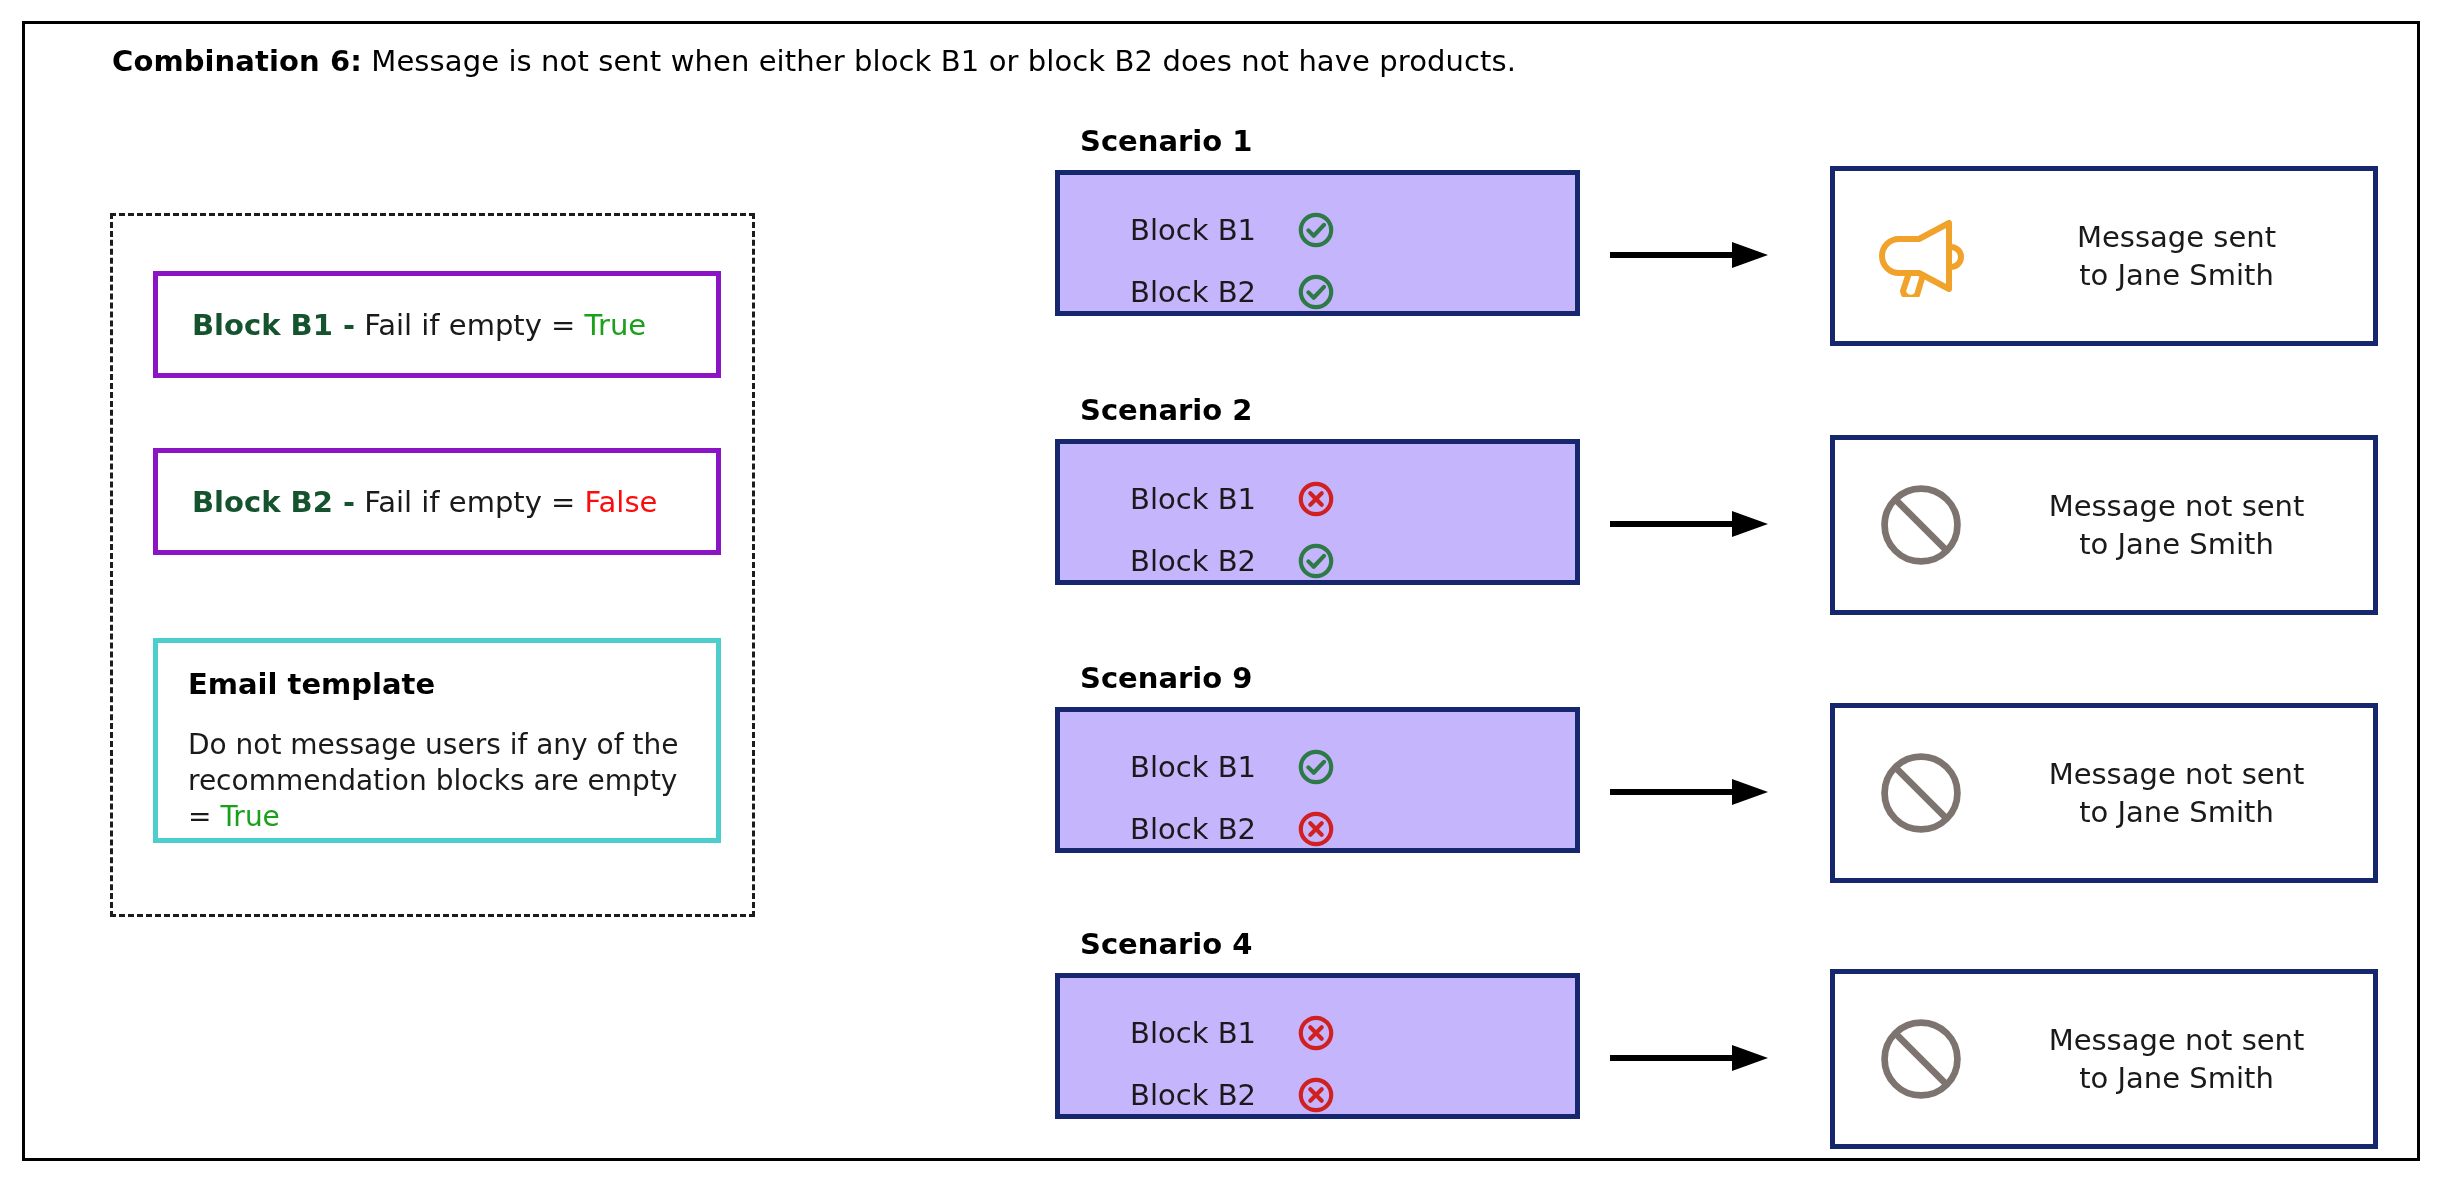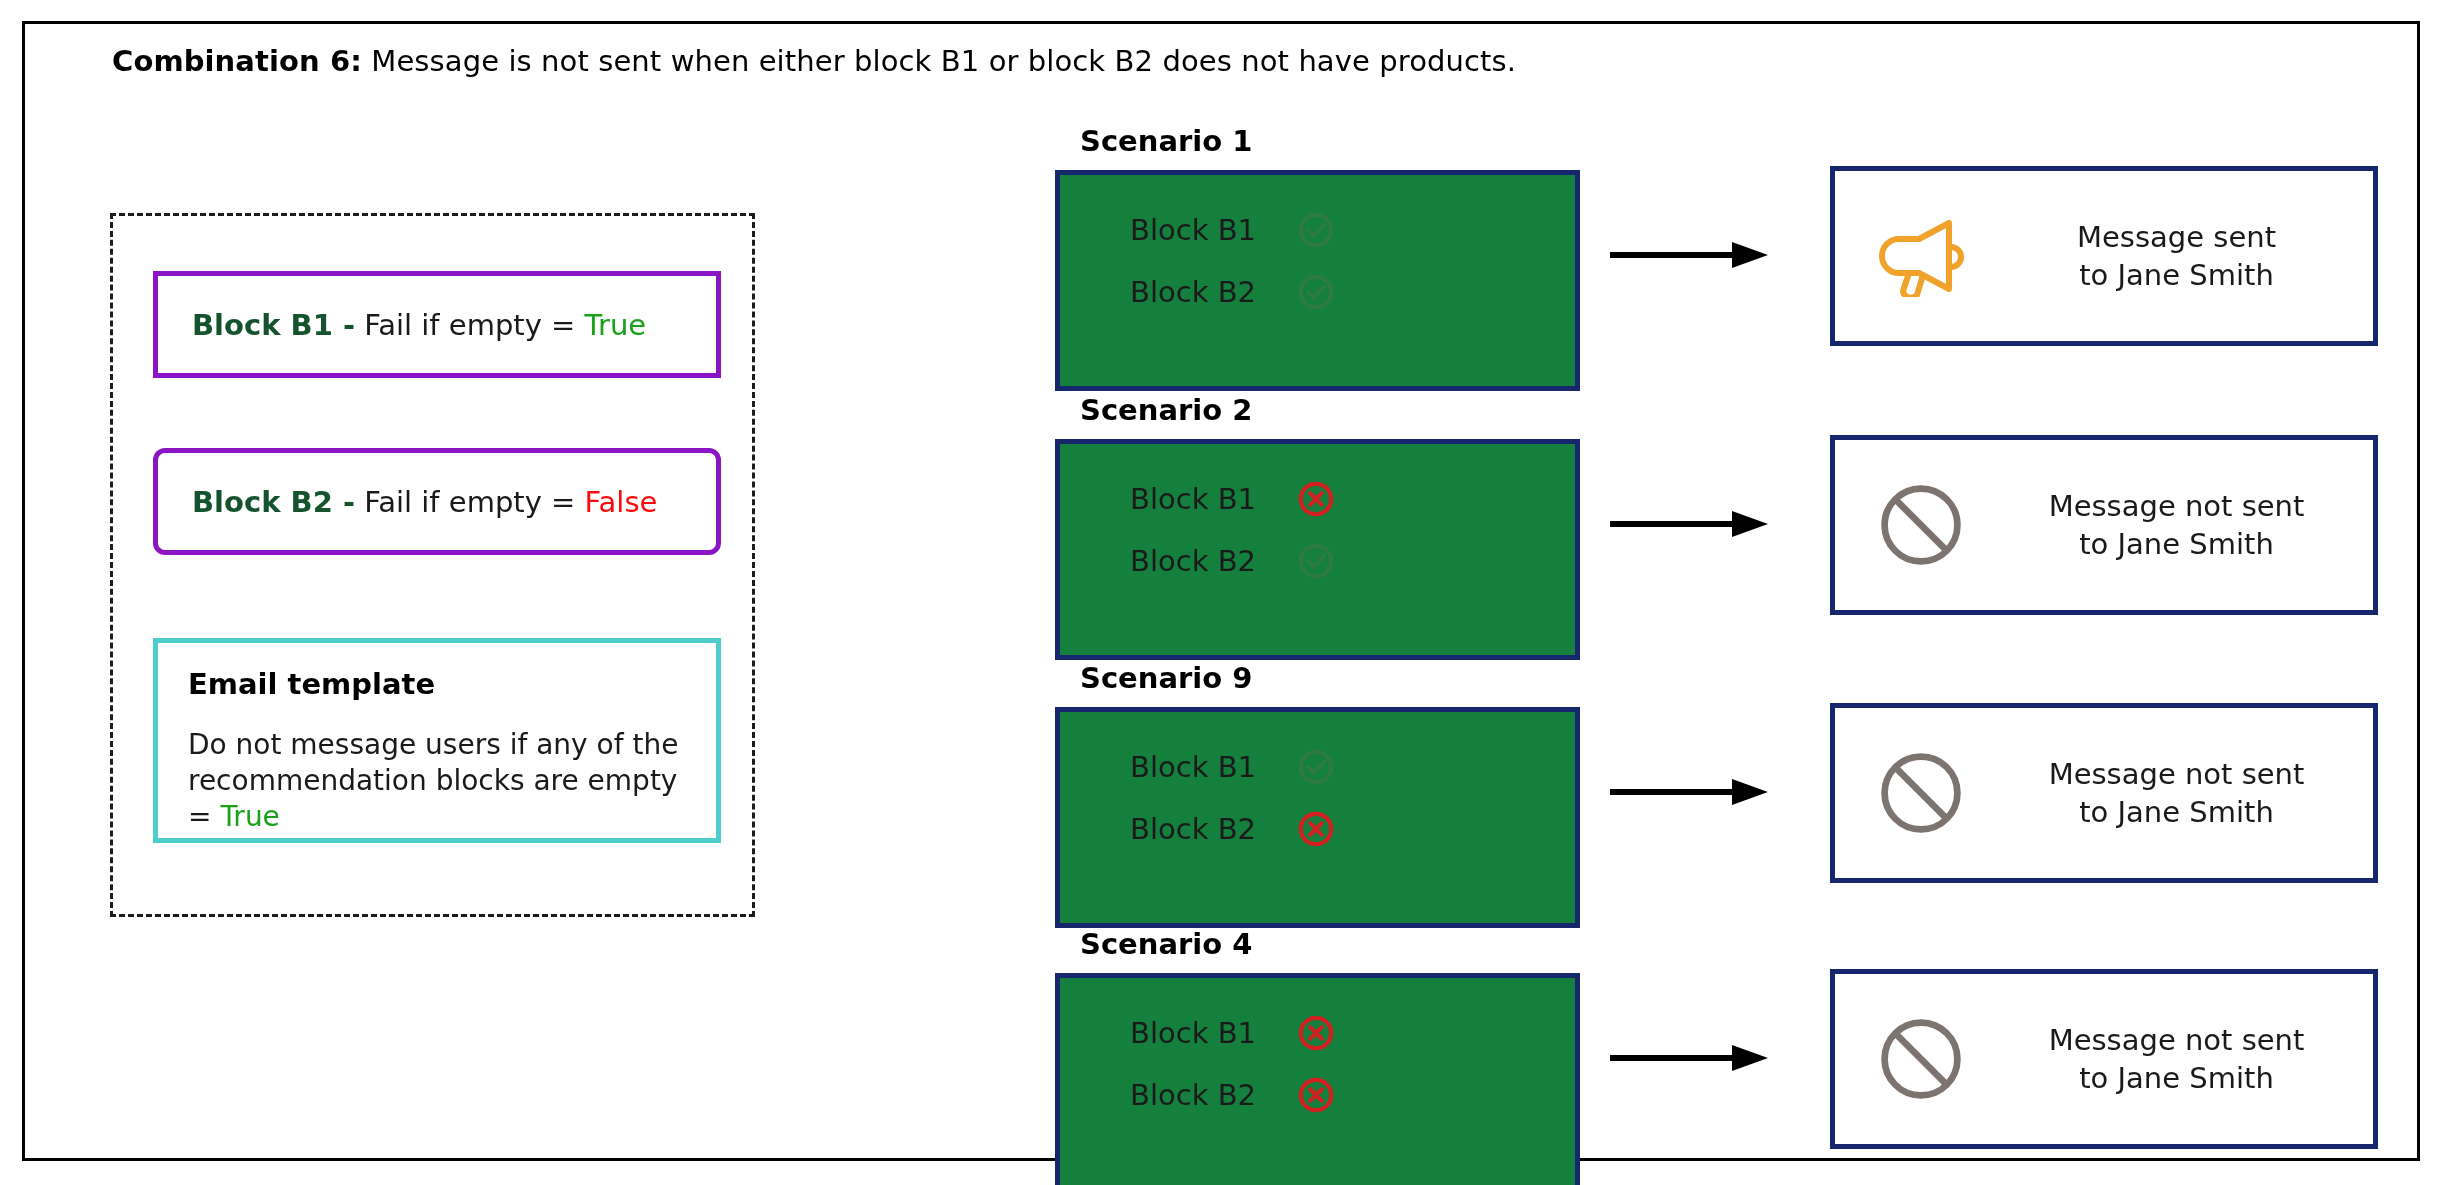--- a/index.html
+++ b/index.html
@@ -58,21 +58,21 @@
     width: 568px;
     height: 107px;
     border: 5px solid #8b14c4;
     background: #ffffff;
     box-sizing: border-box;
     display: flex;
     align-items: center;
     padding-left: 34px;
   }
   #block-card-b1 { top: 55px; }
-  #block-card-b2 { top: 232px; border-radius: 12px; }
+  #block-card-b2 { top: 232px; }
   .block-card-text {
     font-size: 29px;
     color: #1a1a1a;
     white-space: nowrap;
   }
   .block-card-text .blk-name { font-weight: bold; color: #14532d; }
   .val-true  { color: #1aa01a; }
   .val-false { color: #fb0b0b; }
 
   #email-template-card {
@@ -116,23 +116,23 @@
     font-size: 29px;
     font-weight: bold;
     color: #000000;
     white-space: nowrap;
   }
   .blocks-box {
     position: absolute;
     left: 15px;
     top: 46px;
     width: 525px;
-    height: 221px;
+    height: 146px;
     border: 5px solid #17276d;
-    background: #15803d;
+    background: #c4b5fd;
     box-sizing: border-box;
     padding-top: 24px;
   }
   .block-line {
     display: flex;
     align-items: center;
     height: 62px;
     padding-left: 70px;
   }
   .block-line-label {

